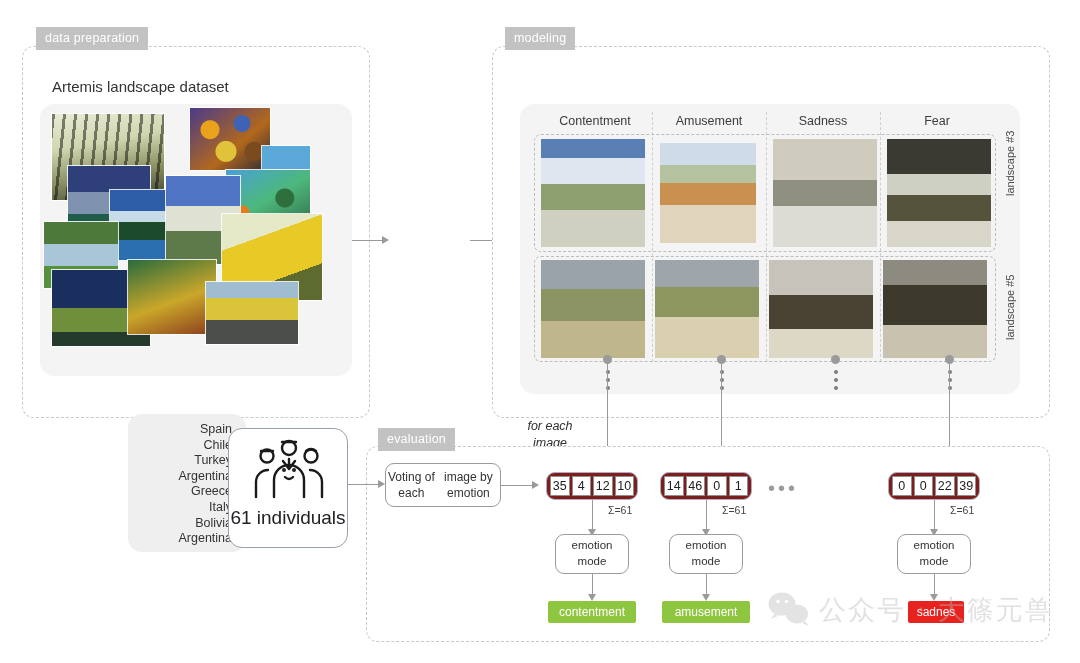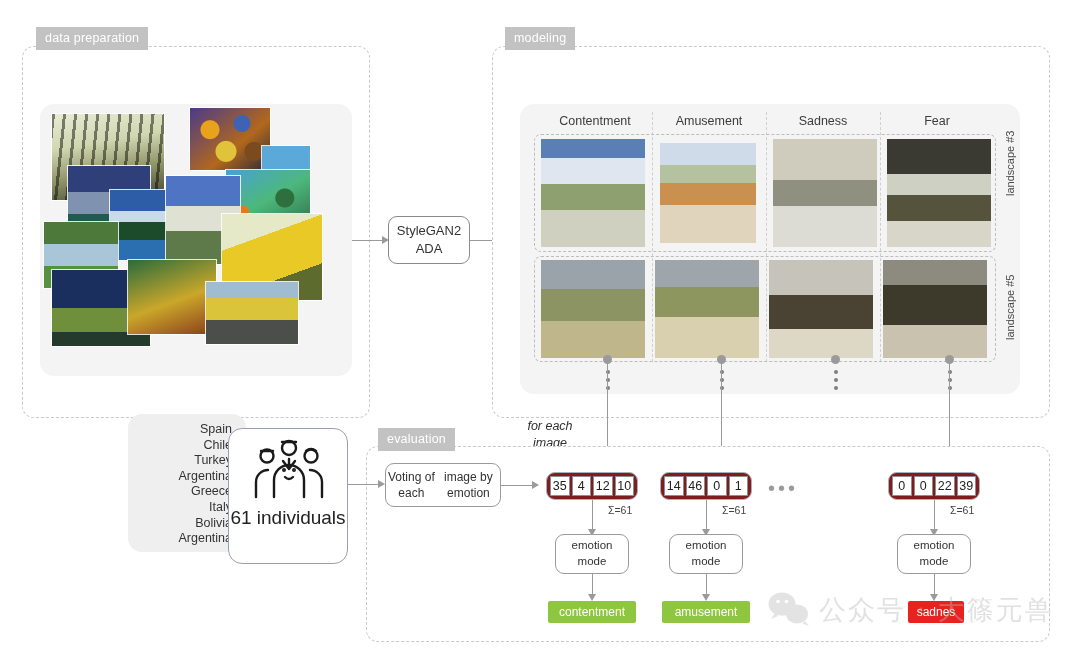--- a/index.html
+++ b/index.html
@@ -221,44 +221,41 @@
     font-family:"DejaVu Sans", sans-serif;
   }
 </style>
 </head>
 <body>
 
 <div class="stage">
 
   <div class="sec-tag" style="left:36px;top:27px;">data preparation</div>
   <div class="region" style="left:22px;top:46px;width:348px;height:372px;"></div>
+  <div class="title" style="left:52px;top:78px;">Artemis landscape dataset</div>
 
   <div class="panel" style="left:40px;top:104px;width:312px;height:272px;">
 
     <div class="thumb" style="left:12px;top:10px;width:112px;height:86px;background-image:linear-gradient(170deg,#e8ecd5 0%,#cfd6b0 35%,#8f9468 65%,#3c4030 100%),repeating-linear-gradient(96deg,rgba(40,38,28,.55) 0 3px,transparent 3px 11px);background-blend-mode:multiply;"></div>
     <div class="thumb" style="left:150px;top:4px;width:80px;height:62px;background-image:radial-gradient(circle at 25% 35%,#e8a21c 0 9px,transparent 10px),radial-gradient(circle at 65% 25%,#3f62b5 0 8px,transparent 9px),radial-gradient(circle at 45% 70%,#e0c33a 0 10px,transparent 11px),radial-gradient(circle at 80% 70%,#7b4a1e 0 9px,transparent 10px),linear-gradient(140deg,#4a3a8a,#b2681c 60%,#2c2a38);"></div>
     <div class="thumb" style="left:222px;top:42px;width:48px;height:38px;background-image:linear-gradient(180deg,#5ba9d8 0 60%,#9ed3e8 60% 100%);"></div>
     <div class="thumb" style="left:186px;top:66px;width:84px;height:70px;background-image:radial-gradient(circle at 20% 60%,#e37a20 0 6px,transparent 7px),radial-gradient(circle at 70% 40%,#2e6f3e 0 9px,transparent 10px),linear-gradient(150deg,#49a0d6,#4db87c 45%,#2c5f3f);"></div>
     <div class="thumb" style="left:28px;top:62px;width:82px;height:66px;background-image:linear-gradient(180deg,#2e3f7a 0 40%,#7f93b1 40% 72%,#1f5d4a 72% 100%);"></div>
     <div class="thumb" style="left:70px;top:86px;width:78px;height:70px;background-image:linear-gradient(180deg,#2e5da8 0 30%,#c8dbe8 30% 46%,#1c4b2c 46% 72%,#2b6fb0 72% 100%);"></div>
     <div class="thumb" style="left:126px;top:72px;width:74px;height:88px;background-image:linear-gradient(180deg,#4f74c4 0 34%,#dfe2d2 34% 62%,#5e7a4a 62% 100%);"></div>
     <div class="thumb" style="left:4px;top:118px;width:74px;height:66px;background-image:linear-gradient(180deg,#4d7a3a 0 34%,#a8c6d8 34% 66%,#56913f 66% 100%);"></div>
     <div class="thumb" style="left:12px;top:166px;width:98px;height:76px;background-image:linear-gradient(180deg,#1a2f5e 0 50%,#6f8f3a 50% 82%,#243a2a 82% 100%);"></div>
     <div class="thumb" style="left:88px;top:156px;width:88px;height:74px;background-image:linear-gradient(160deg,#2a6b3d,#caa72a 55%,#8a3b1c);"></div>
     <div class="thumb" style="left:182px;top:110px;width:100px;height:86px;background-image:linear-gradient(160deg,#e5e9c8 0 30%,#e8c925 30% 70%,#5d6b2f 70% 100%);"></div>
     <div class="thumb" style="left:166px;top:178px;width:92px;height:62px;background-image:linear-gradient(180deg,#9fbcd0 0 26%,#d9c43a 26% 62%,#4b4e4a 62% 100%);"></div>
   </div>
 
   <div class="ln h" style="left:352px;top:240px;width:32px;"></div>
   <div class="arw right" style="left:382px;top:235.5px;"></div>
 
-  <div class="node" style="left:388px;top:216px;width:82px;height:48px;flex-direction:column;">
-    <span>StyleGAN2</span>
-    <span>ADA</span>
-  </div>
 
   <div class="ln h" style="left:470px;top:240px;width:46px;"></div>
   <div class="arw left" style="left:510px;top:234px;"></div>
 
   <div class="sec-tag" style="left:505px;top:27px;">modeling</div>
   <div class="region" style="left:492px;top:46px;width:558px;height:372px;"></div>
 
   <div class="panel" style="left:520px;top:104px;width:500px;height:290px;">
 
     <div class="col-head" style="left:20px;top:10px;width:110px;">Contentment</div>
@@ -331,21 +328,21 @@
     <div>Spain</div>
     <div>Chile</div>
     <div>Turkey</div>
     <div>Argentina</div>
     <div>Greece</div>
     <div>Italy</div>
     <div>Bolivia</div>
     <div>Argentina</div>
   </div>
 
-  <div class="people-card" style="left:228px;top:428px;width:120px;height:136px;">
+  <div class="people-card" style="left:228px;top:428px;width:120px;height:120px;">
     <svg width="74" height="62" viewBox="0 0 74 62" style="position:absolute;left:23px;top:8px;">
       <g fill="none" stroke="#1a1a1a" stroke-width="2.4" stroke-linecap="round" stroke-linejoin="round">
         <circle cx="37" cy="11" r="7"></circle>
         <path d="M30 5 h14"></path>
         <path d="M22 60 v-17 a15 15 0 0 1 30 0 v17"></path>
         <path d="M37 22 v10 M31 24 l6 8 6-8"></path>
         <circle cx="15" cy="19" r="6.5"></circle>
         <path d="M9 14 h12"></path>
         <path d="M4 60 v-15 a12 12 0 0 1 12-12"></path>
         <circle cx="59" cy="19" r="6.5"></circle>

